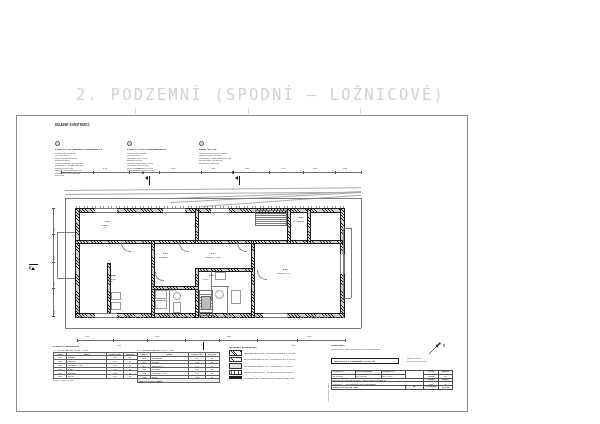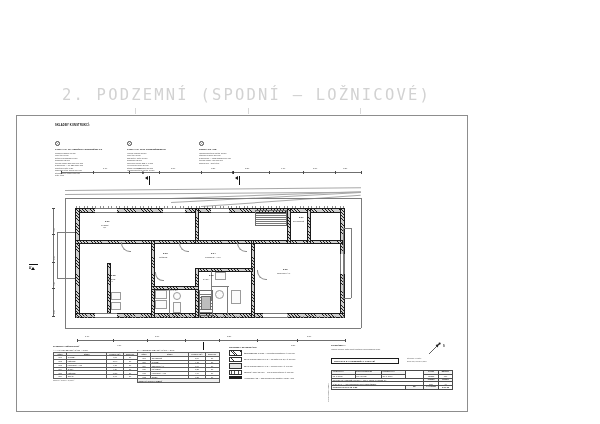--- a/index.html
+++ b/index.html
@@ -7,21 +7,21 @@
     width:600px;height:424px;overflow:hidden;
     background:#ffffff;
     font-family:"Liberation Sans", sans-serif;
     color:#2b2b2b;
     position:relative;
   }
   .page{position:absolute;inset:0;background:#fff;}
 
   
   .doc-title{
-    position:absolute; left:62px; top:86px;
+    position:absolute; left:76px; top:86px;
     font-size:15.5px; letter-spacing:2.2px;
     color:#d2d2d2; white-space:nowrap;
     font-family:"DejaVu Sans Mono", monospace;
     font-weight:400;
   }
 
   
   .sheet{
     position:absolute; left:16px; top:115px;
     width:450px; height:295px;

